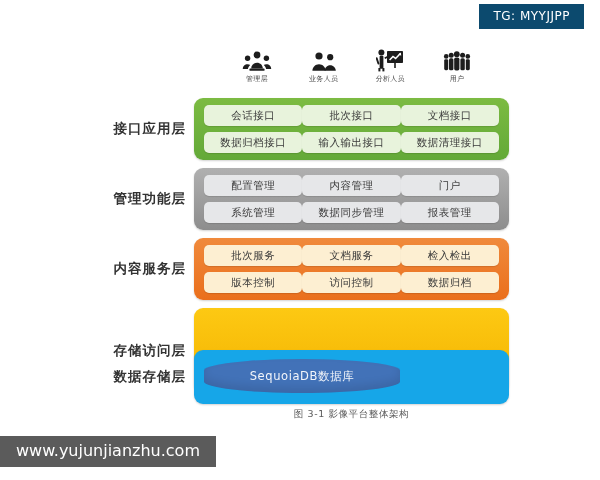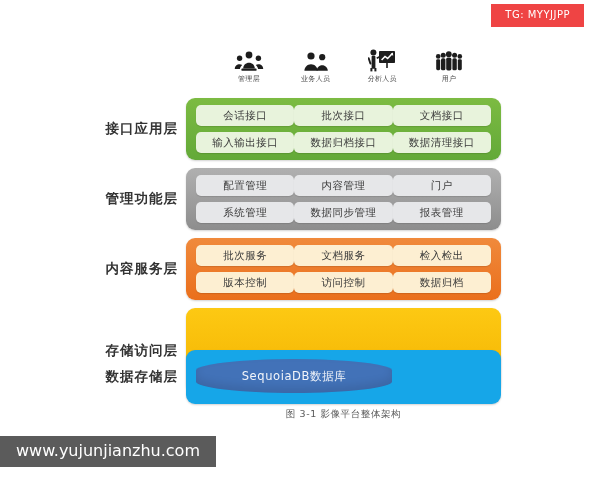--- a/index.html
+++ b/index.html
@@ -13,23 +13,23 @@
     font-family: "DejaVu Sans", "Liberation Sans", sans-serif;
     position: relative;
     overflow: hidden;
   }
 
   
   #tg-badge {
     position: absolute;
     top: 4px;
     right: 16px;
-    background: #ef4444;
+    background: #0c4a6e;
     color: #ffffff;
-    font-size: 10px;
+    font-size: 12px;
     letter-spacing: 0.5px;
     padding: 6px 14px 7px 14px;
     line-height: 1;
     white-space: nowrap;
   }
 
   
   #site-watermark {
     position: absolute;
     left: 0;
@@ -38,21 +38,21 @@
     color: #ffffff;
     font-size: 16px;
     padding: 7px 16px 8px 16px;
     line-height: 1;
     white-space: nowrap;
   }
 
   
   #diagram {
     position: absolute;
-    left: 4px;
+    left: 12px;
     top: 30px;
     width: 530px;
     height: 420px;
   }
 
   
   #actors {
     position: absolute;
     left: 215px;
     top: 12px;
@@ -271,22 +271,22 @@
 
   <div class="layer-row" style="top:68px;">
     <div class="layer-label">接口应用层</div>
     <div class="layer-band band-green">
       <div class="band-line">
         <div class="node">会话接口</div>
         <div class="node">批次接口</div>
         <div class="node">文档接口</div>
       </div>
       <div class="band-line">
+        <div class="node">数据归档接口</div>
         <div class="node">输入输出接口</div>
-        <div class="node">数据归档接口</div>
         <div class="node">数据清理接口</div>
       </div>
     </div>
   </div>
 
   <div class="layer-row" style="top:138px;">
     <div class="layer-label">管理功能层</div>
     <div class="layer-band band-grey">
       <div class="band-line">
         <div class="node">配置管理</div>

